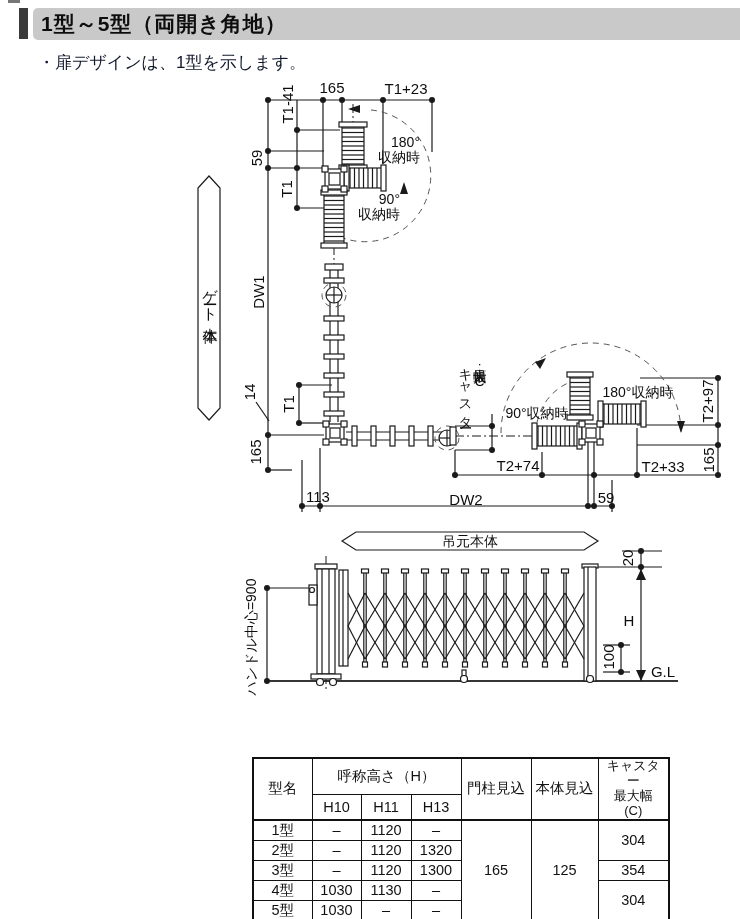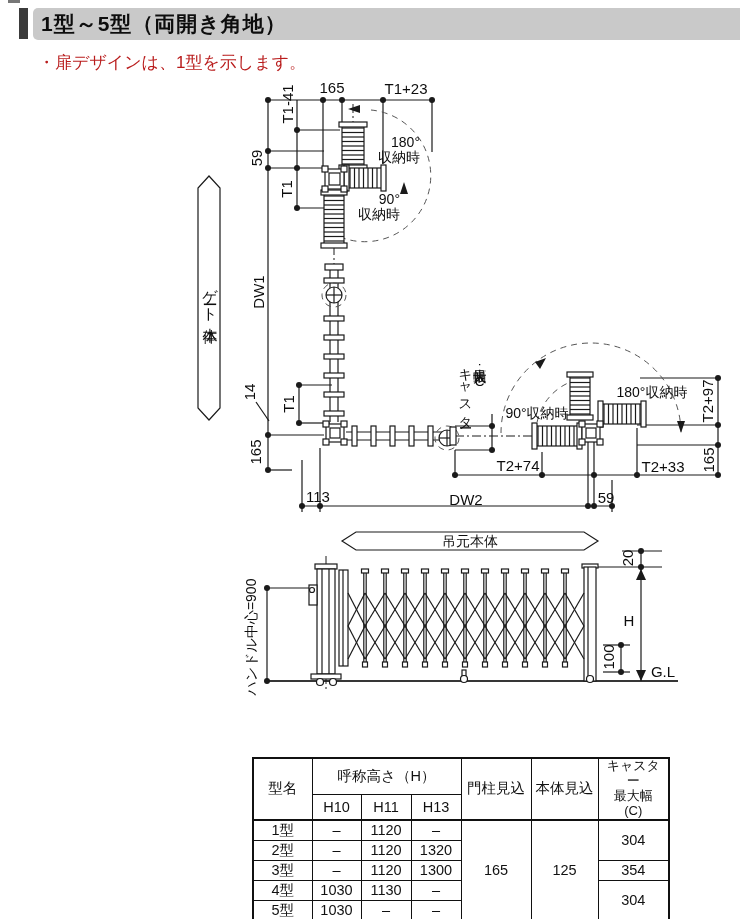--- a/index.html
+++ b/index.html
@@ -4,21 +4,21 @@
 <style>
   :root{ --ink:#1a1a1a; --bar:#c9c9c9; --accent:#3b3b3b; }
   *{margin:0;padding:0;box-sizing:border-box;}
   body{background:#fff;font-family:"Liberation Sans","DejaVu Sans",sans-serif;color:#111;}
   .page{position:relative;width:740px;height:919px;background:#fff;overflow:hidden;padding-left:32px;}
   .corner-mark{position:absolute;left:8px;top:0;width:12px;height:3px;background:#777;}
   .title-bar{position:absolute;left:33px;top:8px;right:0;height:32px;background:var(--bar);
     border-radius:5px 0 0 5px;display:flex;align-items:center;padding-left:8px;}
   .title-accent{position:absolute;left:19px;top:8px;width:9px;height:31px;background:var(--accent);}
   .title-text{font-size:21px;font-weight:bold;letter-spacing:1px;color:#0d0d0d;}
-  .note{position:absolute;left:38px;top:51px;font-size:17px;color:#b91c1c;}
+  .note{position:absolute;left:38px;top:51px;font-size:17px;color:#0f172a;}
   .diagram{position:absolute;left:0;top:0;width:740px;height:919px;}
   svg{position:absolute;left:0;top:0;}
   .s{stroke:var(--ink);stroke-width:1.2;fill:none;}
   .s2{stroke:var(--ink);stroke-width:1.6;fill:none;}
   .wf{fill:#fff;}
   .dd{stroke:var(--ink);stroke-width:1;fill:none;stroke-dasharray:9 3 2 3;}
   .da{stroke:#555;stroke-width:1;fill:none;stroke-dasharray:6 5;}
   .dot{fill:var(--ink);stroke:none;}
   .tri{fill:var(--ink);stroke:none;}
   .lbl{position:absolute;transform:translate(-50%,-50%);font-size:15px;white-space:nowrap;color:#0d0d0d;line-height:1.05;}
@@ -389,21 +389,21 @@
     <span class="lbl vtext" style="left:210px;top:298px">ゲート本体</span>
     <span class="lbl rot" style="left:259px;top:292px">DW1</span>
     <span class="lbl rot" style="left:250px;top:392px">14</span>
     <span class="lbl rot" style="left:289px;top:404px">T1</span>
     <span class="lbl rot" style="left:256px;top:452px">165</span>
     <div class="lbl vlr" style="left:472px;top:390px">
       <span>キャスター</span><br>
       <span>最大幅:C</span>
     </div>
     <span class="lbl sm" style="left:537px;top:413px">90°収納時</span>
-    <span class="lbl sm" style="left:652px;top:392px">180°収納時</span>
+    <span class="lbl sm" style="left:638px;top:392px">180°収納時</span>
     <span class="lbl rot" style="left:708px;top:401px">T2+97</span>
     <span class="lbl rot" style="left:709px;top:460px">165</span>
     <span class="lbl" style="left:518px;top:466px">T2+74</span>
     <span class="lbl" style="left:663px;top:467px">T2+33</span>
     <span class="lbl" style="left:318px;top:497px">113</span>
     <span class="lbl" style="left:466px;top:500px">DW2</span>
     <span class="lbl" style="left:606px;top:498px">59</span>
     <span class="lbl" style="left:470px;top:541px;font-size:14px">吊元本体</span>
 
     <span class="lbl rot sm" style="left:251px;top:637px">ハンドル中心=900</span>

